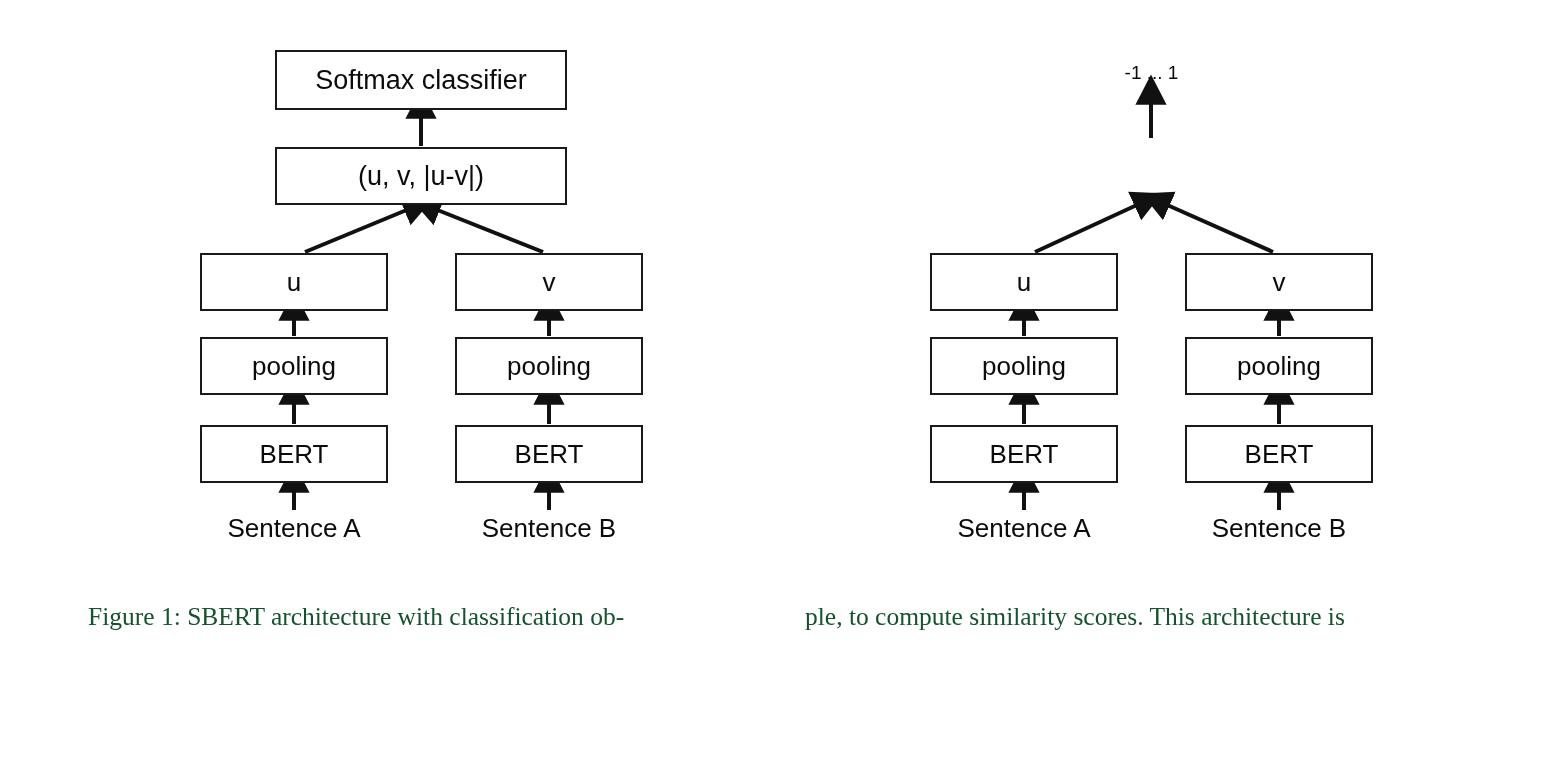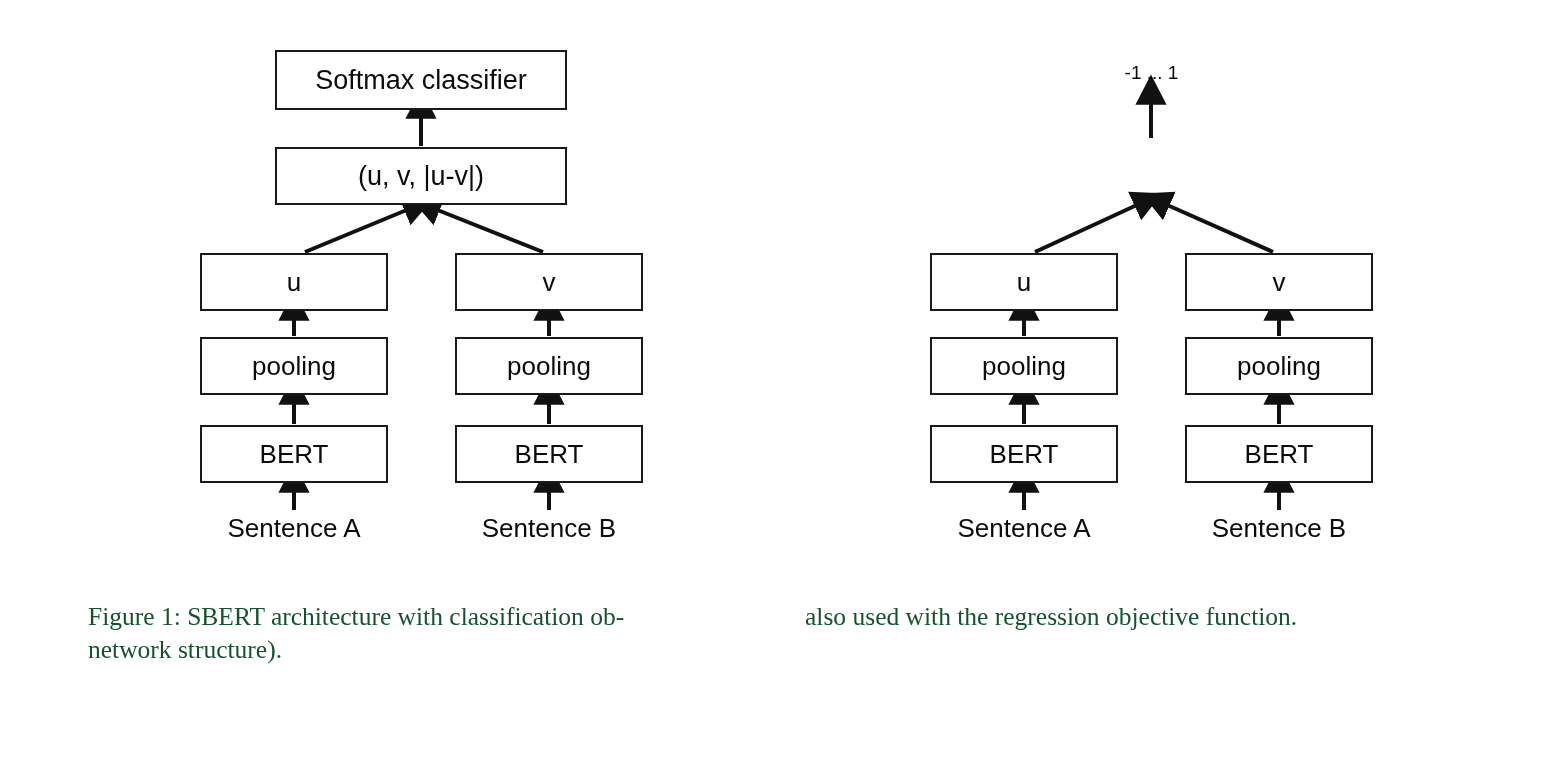--- a/index.html
+++ b/index.html
@@ -168,18 +168,17 @@
   <div class="node-box rx-pool-a">pooling</div>
   <div class="node-box rx-pool-b">pooling</div>
   <div class="node-box rx-bert-a">BERT</div>
   <div class="node-box rx-bert-b">BERT</div>
   <div class="plain-label rx-sent-a">Sentence A</div>
   <div class="plain-label rx-sent-b">Sentence B</div>
 </div>
 
 <div class="caption" id="caption-left">
   <p>Figure 1:  SBERT architecture with classification ob-</p>
-  <p class="lastline">network structure).</p>
 </div>
 
 <div class="caption" id="caption-right">
-  <p class="lastline">also used with the regression objective function.</p>
+  <p>ple, to compute similarity scores.  This architecture is</p>
 </div>
 
 </body></html>

